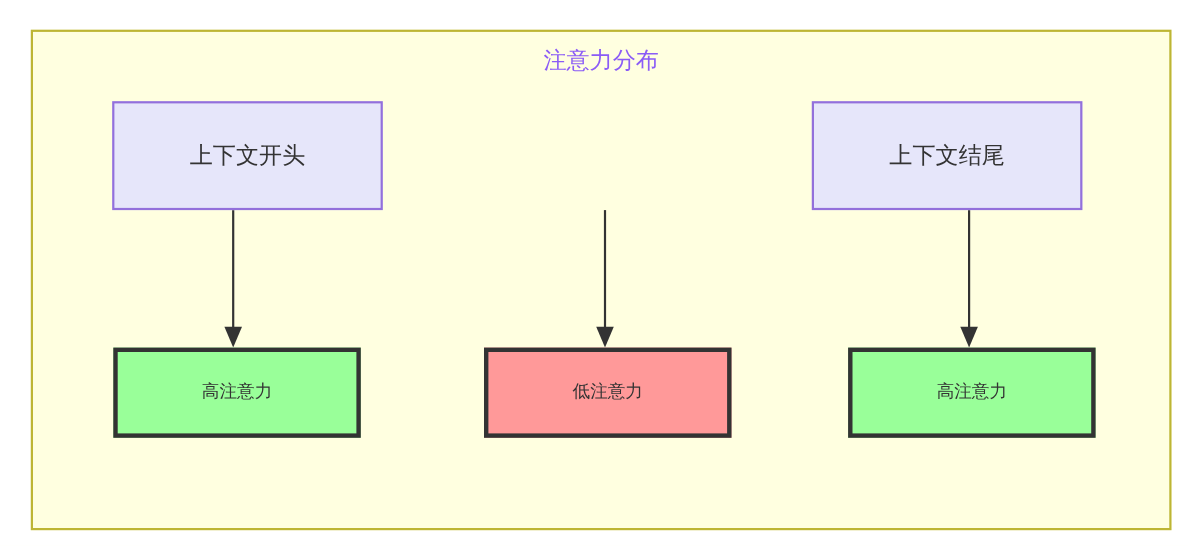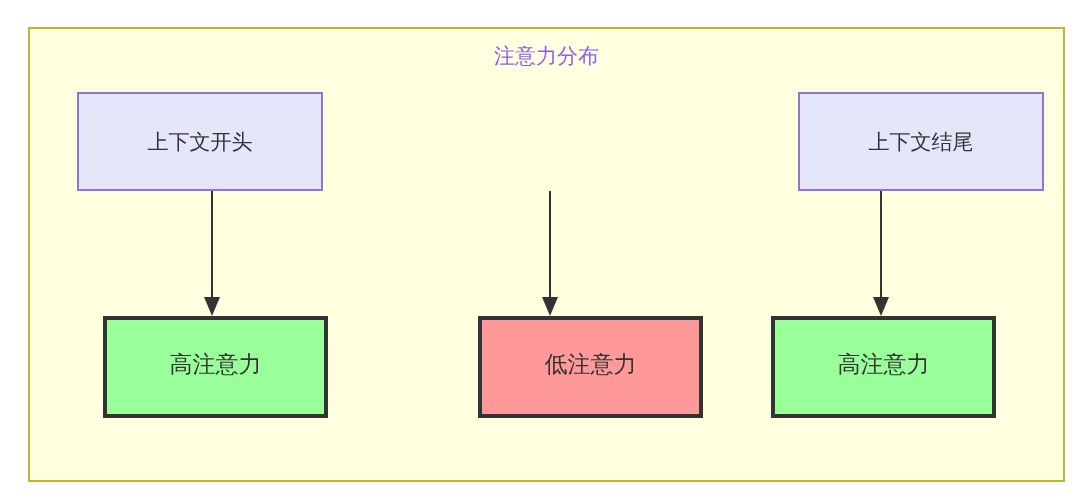--- a/index.html
+++ b/index.html
@@ -61,34 +61,33 @@
     width: 246px;
     height: 99px;
     top: 92px;
     background: #e6e6fa;
     border: 2px solid #9370db;
     font-size: 21px;
   }
 
   .node-bottom {
     width: 225px;
-    height: 102px;
+    height: 82px;
     top: 316px;
     border: 4px solid #333333;
-    font-size: 23px;
-    font-family: Liberation Mono, monospace;
+    font-size: 16px;
   }
 
   .fill-green  { background: #99ff99; }
-  .fill-pink   { background: #ff9999; margin-left: 38px; }
+  .fill-pink   { background: #ff9999; }
 
   
-  .col1-top    { left: 77px;  }
+  .col1-top    { left: 102px;  }
   .col2-top    { left: 427px; }
-  .col3-top    { left: 798px; }
+  .col3-top    { left: 738px; }
   .col1-bottom { left: 103px; }
   .col2-bottom { left: 440px; }
   .col3-bottom { left: 771px; }
 
   
   #arrow-layer {
     position: absolute;
     left: 0;
     top: 0;
     width: 1080px;

